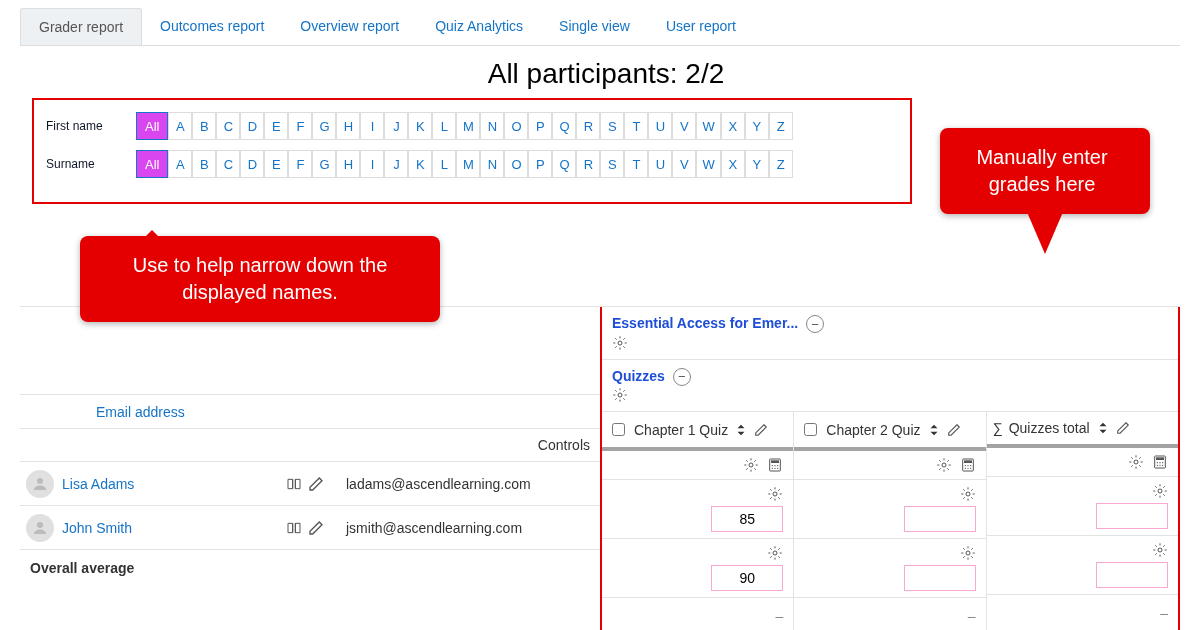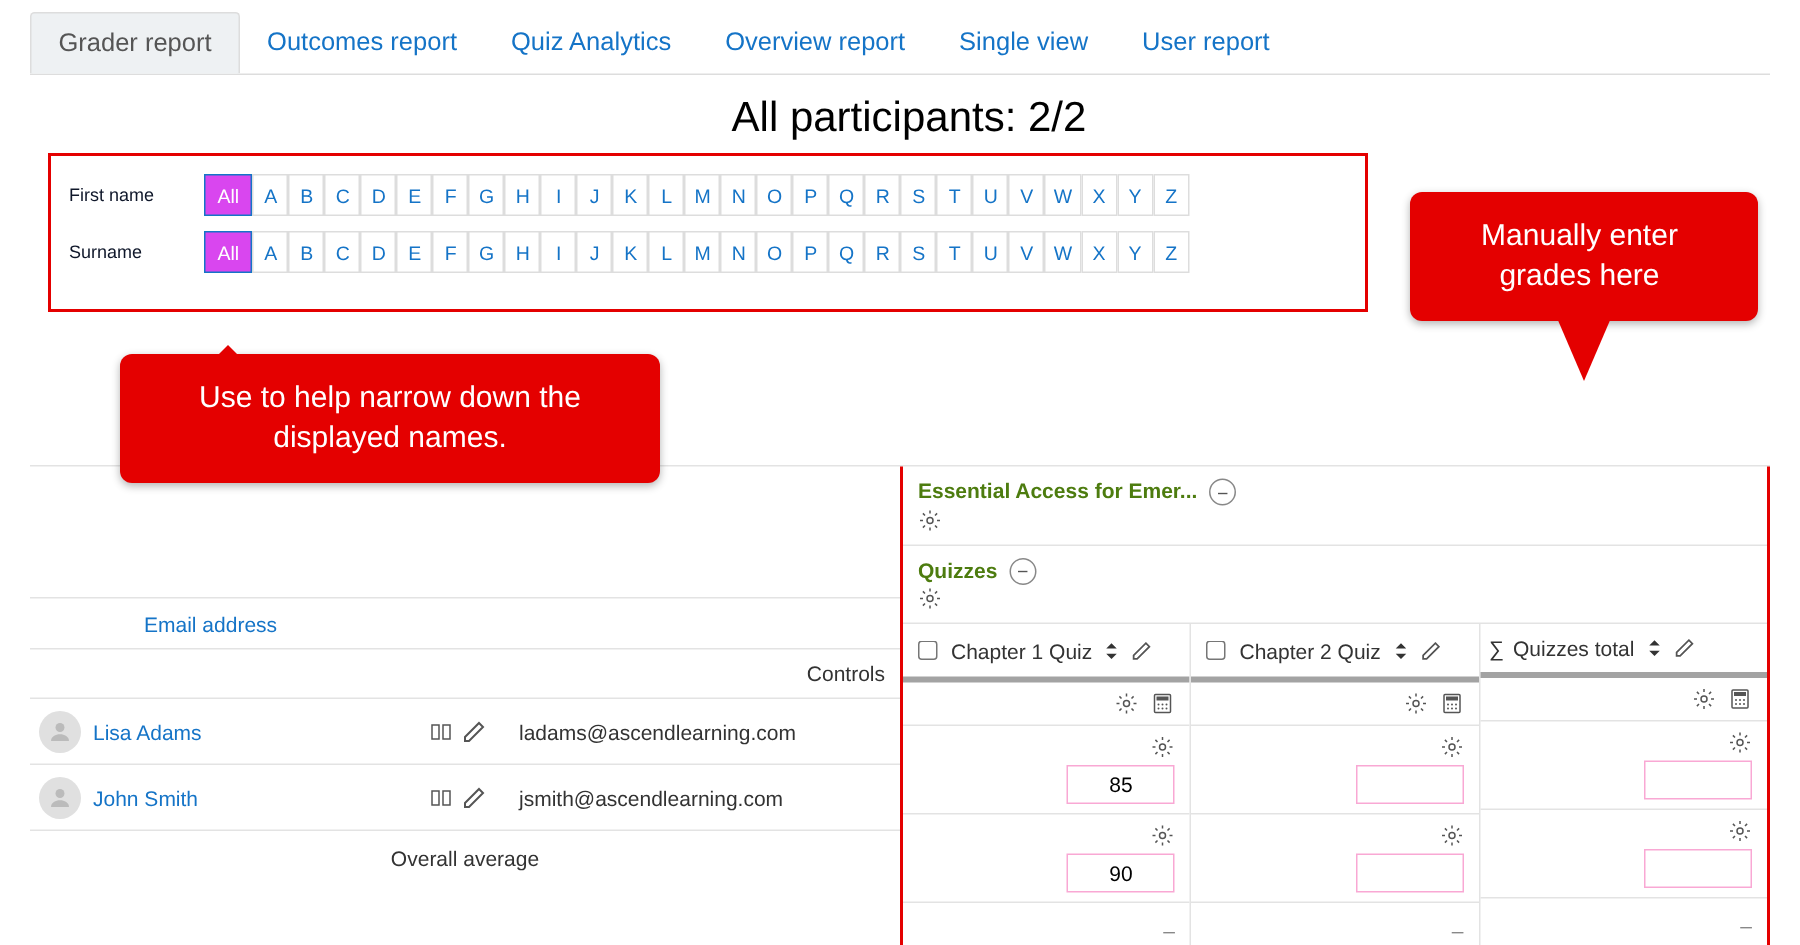--- a/index.html
+++ b/index.html
@@ -1,46 +1,46 @@
 <!DOCTYPE html>
 <html><head>
 <meta charset="utf-8">
 <style>
   * { box-sizing: border-box; }
   body { margin:0; font-family: "Segoe UI", Arial, sans-serif; background:#fff; color:#333; font-size:14px; }
   .page { width:1200px; height:630px; position:relative; overflow:hidden; padding:0 20px; }
   .tabs { display:flex; border-bottom:1px solid #ddd; margin-top:8px;}
-  .tab { padding:10px 18px; color:#1574c7; cursor:pointer; font-size:17px; }
+  .tab { padding:10px 18px; color:#1574c7; cursor:pointer; font-size:14px; }
   .tab.active { background:#eef1f3; color:#555; border:1px solid #ddd; border-bottom:none; border-radius:3px 3px 0 0;}
   h2.participants { font-size:28px; font-weight:400; color:#000000; margin:12px 0 8px 12px;text-align:center;}
   .filter-box { border:2px solid #e40000; padding:8px 10px 14px 12px; width:880px; position:relative; margin-left:12px;}
   .filter-row { display:flex; align-items:center; margin:4px 0 10px 0; gap:6px; flex-wrap:nowrap;}
   .filter-label { font-size:12px; color:#0f172a; width:84px;}
   .letter { display:inline-flex; align-items:center; justify-content:center; min-width:24px; height:28px; border:1px solid #ddd; background:#fff; color:#1574c7; font-size:13px; cursor:pointer; padding:0 5px;}
   .letter.all { background:#d946ef; color:#fff; border-color:#1574c7; padding:0 8px; font-weight:500;}
   .callout { position:absolute; background:#e40000; color:#fff; border-radius:8px; padding:16px 24px; font-size:20px; text-align:center; line-height:1.35; box-shadow:0 2px 6px rgba(0,0,0,.3);}
   .callout.tail-up::after{content:"";position:absolute;top:-18px;left:60px;border:12px solid transparent;border-bottom-color:#e40000;}
   .callout.tail-down::after{content:"";position:absolute;bottom:-40px;left:50%;margin-left:-18px;border-left:18px solid transparent;border-right:18px solid transparent;border-top:42px solid #e40000;}
   .callout-left { top:236px; left:80px; width:360px;}
-  .callout-right { top:128px; right:28px; width:232px;padding-left:18px;}
+  .callout-right { top:128px; right:50px; width:210px;padding-left:18px;}
   .grade-area { display:flex; margin-top:6px; border-top:1px solid #e3e3e3;}
   .left-col { flex:0 0 580px;}
   .right-col { flex:1; border:2px solid #e40000; border-top:none; position:relative;}
   .header-row { border-bottom:1px solid #e3e3e3; padding:8px 10px;}
   .link { color:#1574c7; }
   .controls-line { text-align:right; padding:8px 10px; border-bottom:1px solid #e3e3e3;}
   .row { display:flex; align-items:center; border-bottom:1px solid #e3e3e3; min-height:44px;}
   .cell-name { width:250px; padding-left:6px; display:flex; align-items:center; gap:8px;}
   .avatar { width:28px; height:28px; border-radius:50%; background:#e0e0e0; display:inline-flex; align-items:center; justify-content:center;}
   .avatar svg{width:18px;height:18px;fill:#bbb;}
   .cell-actions{ width:70px; color:#555; display:flex; gap:6px; justify-content:center;}
   .cell-email { flex:1; padding-left:6px;}
-  .overall { text-align:center; padding:10px; font-weight:400;}
+  .overall { text-align:left; padding:10px; font-weight:700;}
   .right-head { padding:8px 10px; border-bottom:1px solid #e3e3e3;}
-  .cat-title { font-weight:600; color:#4d7c0f;}
+  .cat-title { font-weight:600; color:#1d4ed8;}
   .gear { display:inline-block; width:16px; height:16px; vertical-align:middle;}
   .gear svg{width:16px;height:16px;stroke:#555;fill:none;stroke-width:1.5;}
   .minus-circ { display:inline-flex; width:18px; height:18px; border:1px solid #888; border-radius:50%; align-items:center; justify-content:center; font-size:13px; color:#555; vertical-align:middle; margin-left:4px;}
   .quiz-cols { display:flex;}
   .quiz-col { flex:1; border-left:1px solid #e3e3e3; min-width:0;}
   .quiz-col:first-child{border-left:none;}
   .quiz-head { padding:8px 6px; border-bottom:4px solid #a3a3a3; display:flex; align-items:center; gap:6px; justify-content:flex-start; white-space:nowrap;}
   .quiz-head .title{color:#333;}
   .sort-ic, .pen-ic { display:inline-flex; width:14px; height:14px;}
   .ctrl-row { text-align:right; padding:6px 10px; border-bottom:1px solid #e3e3e3; display:flex; justify-content:flex-end; gap:8px;}
@@ -50,22 +50,22 @@
   .avg { text-align:right; padding:10px; color:#888;}
   .icon-sm{width:16px;height:16px;display:inline-block;vertical-align:middle;}
 </style>
 </head>
 <body>
 <div class="page">
 
 <div class="tabs" id="tabs">
       <div class="tab active">Grader report</div>
       <div class="tab">Outcomes report</div>
+      <div class="tab">Overview report</div>
       <div class="tab">Quiz Analytics</div>
-      <div class="tab">Overview report</div>
       <div class="tab">Single view</div>
       <div class="tab">User report</div>
     </div>
 
 <h2 class="participants">All participants: 2/2</h2>
 
 <div class="filter-box">
   <div class="filter-row">
     <span class="filter-label">First name</span>
     <span id="fn-letters"><span class="letter all">All</span><span class="letter">A</span><span class="letter">B</span><span class="letter">C</span><span class="letter">D</span><span class="letter">E</span><span class="letter">F</span><span class="letter">G</span><span class="letter">H</span><span class="letter">I</span><span class="letter">J</span><span class="letter">K</span><span class="letter">L</span><span class="letter">M</span><span class="letter">N</span><span class="letter">O</span><span class="letter">P</span><span class="letter">Q</span><span class="letter">R</span><span class="letter">S</span><span class="letter">T</span><span class="letter">U</span><span class="letter">V</span><span class="letter">W</span><span class="letter">X</span><span class="letter">Y</span><span class="letter">Z</span></span>

